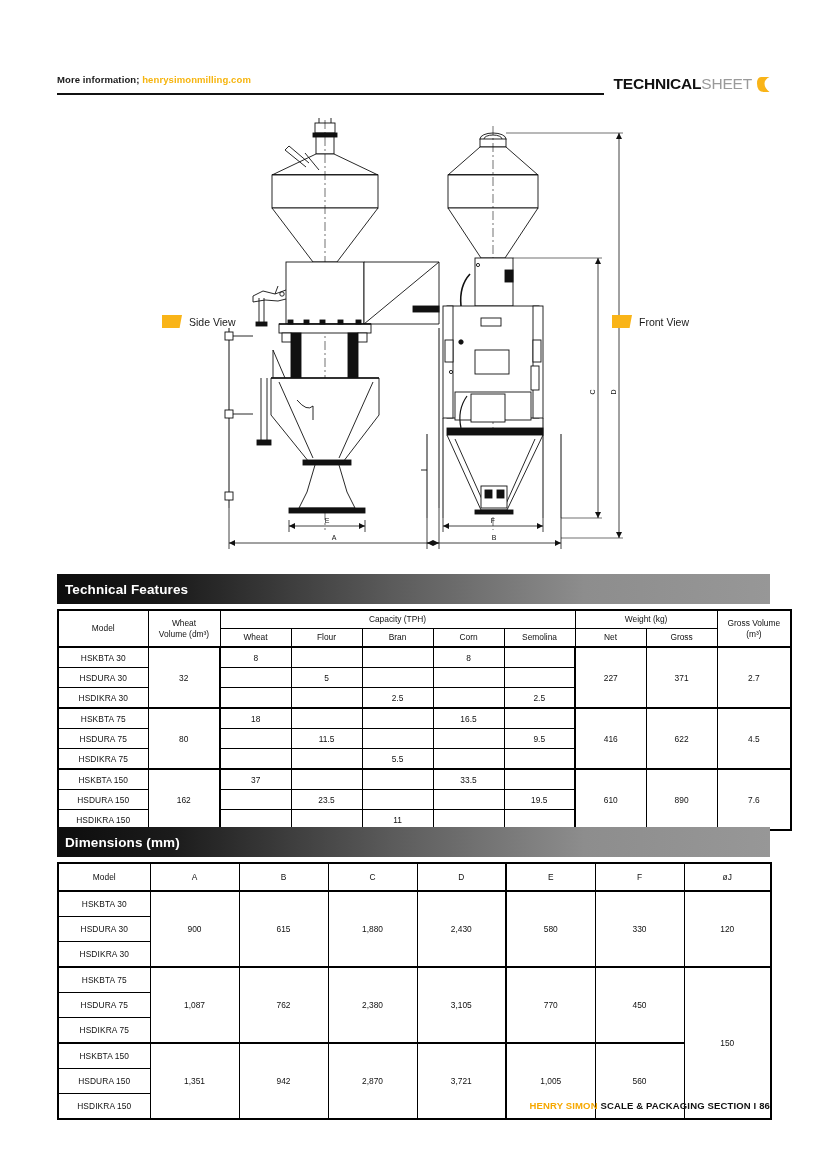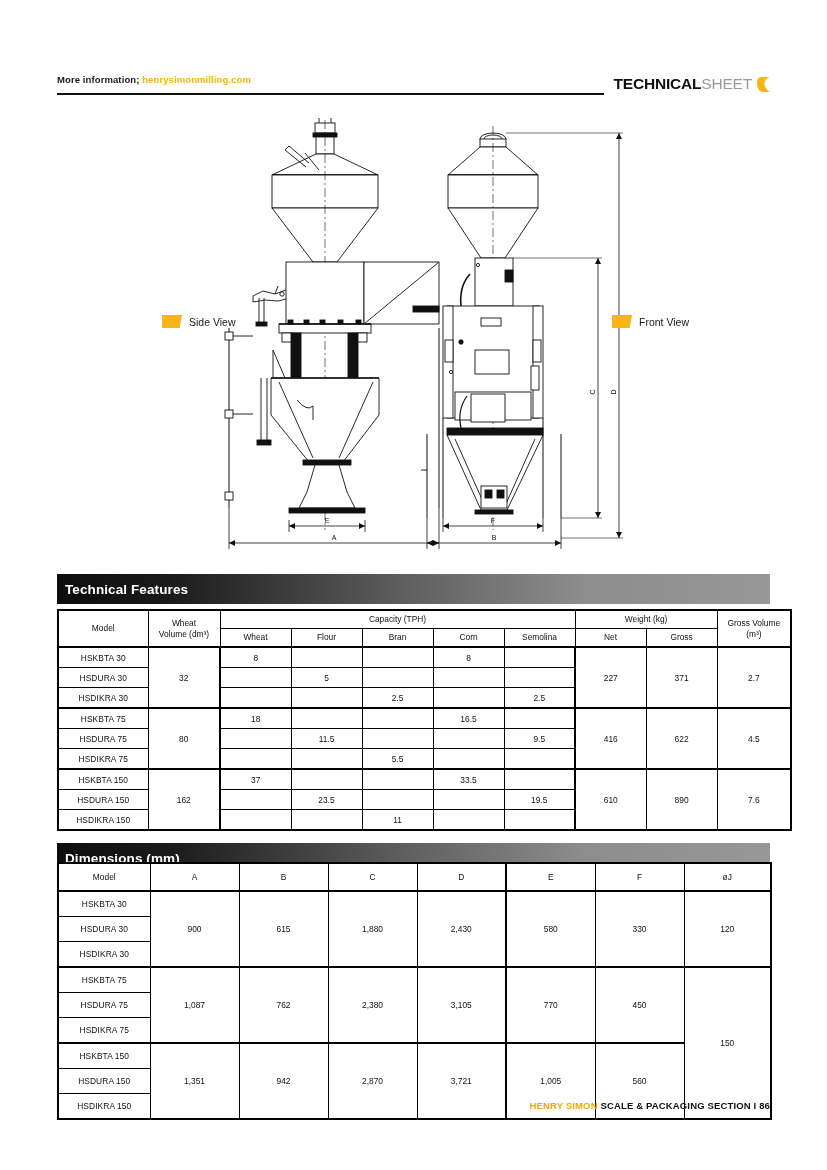--- a/index.html
+++ b/index.html
@@ -123,21 +123,21 @@
     align-items: center;
   }
   .section-banner .banner-title {
     color: #ffffff;
     font-size: 13.5px;
     font-weight: 700;
     padding-left: 8px;
     letter-spacing: 0.1px;
   }
   #tf-banner { top: 574px; }
-  #dim-banner { top: 827px; margin-top: 16px; }
+  #dim-banner { top: 827px; }
 
   
   table.sheet {
     position: absolute;
     left: 57px;
     width: 713px;
     border-collapse: collapse;
     table-layout: fixed;
     background: #ffffff;
   }

